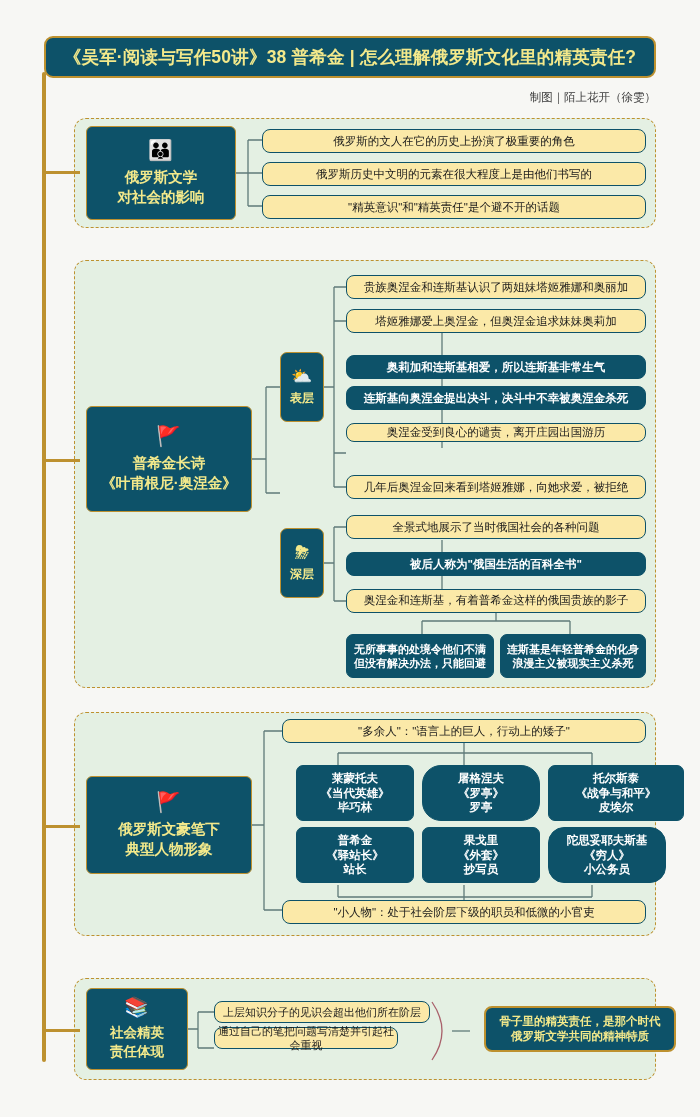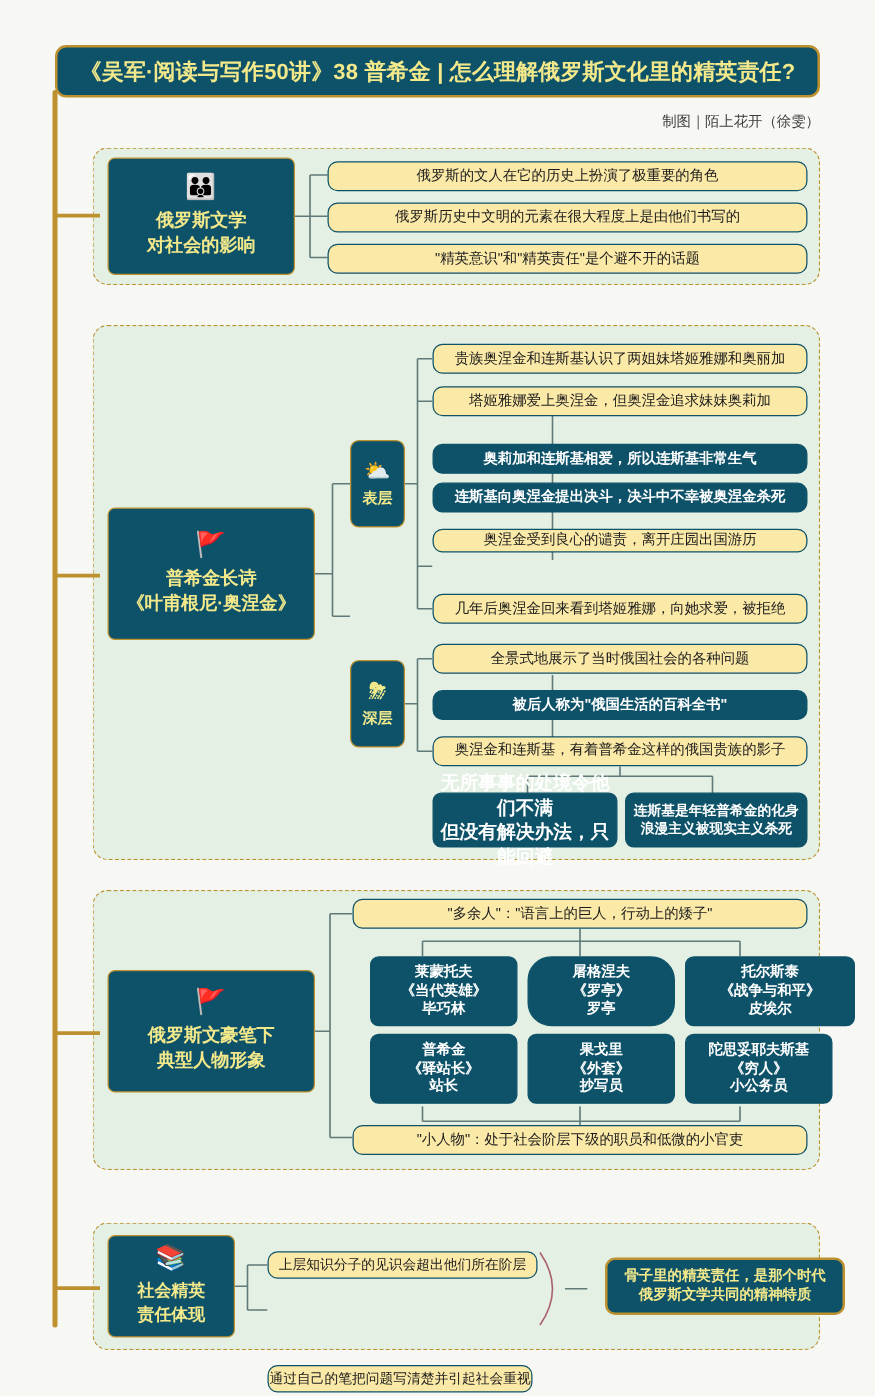--- a/index.html
+++ b/index.html
@@ -152,21 +152,21 @@
     <path d="M2,0 V52"></path>
   </svg>
 
   <div class="leaf yellow" style="left:346px;top:515px;width:300px;height:24px;">全景式地展示了当时俄国社会的各种问题</div>
   <div class="leaf teal" style="left:346px;top:552px;width:300px;height:24px;">被后人称为"俄国生活的百科全书"</div>
   <div class="leaf yellow" style="left:346px;top:589px;width:300px;height:24px;font-family:Liberation Mono, monospace;">奥涅金和连斯基，有着普希金这样的俄国贵族的影子</div>
 
   <svg class="conn" style="left:406px;top:613px;" width="180" height="22">
     <path d="M90,0 V8 M16,8 H164 M16,8 V22 M164,8 V22"></path>
   </svg>
-  <div class="leaf card" style="left:346px;top:634px;width:148px;height:44px;font-size:15px;">无所事事的处境令他们不满
+  <div class="leaf card" style="left:346px;top:634px;width:148px;height:44px;font-size:11px;">无所事事的处境令他们不满
 但没有解决办法，只能回避</div>
   <div class="leaf card" style="left:500px;top:634px;width:146px;height:44px;font-size:11px;">连斯基是年轻普希金的化身
 浪漫主义被现实主义杀死</div>
 
   <div class="section" style="left:74px;top:712px;width:582px;height:224px;"></div>
   <div class="trunk-branch" style="top:825px;width:36px;"></div>
 
   <div class="cat-node" style="left:86px;top:776px;width:166px;height:98px;">
     <span class="ico">🚩</span>
     <span class="lbl">俄罗斯文豪笔下
@@ -195,41 +195,41 @@
 罗亭</div>
   <div class="leaf card" style="left:548px;top:765px;width:136px;height:56px;">托尔斯泰
 《战争与和平》
 皮埃尔</div>
   <div class="leaf card" style="left:296px;top:827px;width:118px;height:56px;">普希金
 《驿站长》
 站长</div>
   <div class="leaf card" style="left:422px;top:827px;width:118px;height:56px;">果戈里
 《外套》
 抄写员</div>
-  <div class="leaf card" style="left:548px;top:827px;width:118px;height:56px;">陀思妥耶夫斯基
+  <div class="leaf card" style="left:548px;top:827px;width:118px;height:56px;border-radius:16px;">陀思妥耶夫斯基
 《穷人》
 小公务员</div>
 
   <div class="leaf yellow" style="left:282px;top:900px;width:364px;height:24px;">"小人物"：处于社会阶层下级的职员和低微的小官吏</div>
 
   <div class="section" style="left:74px;top:978px;width:582px;height:102px;"></div>
   <div class="trunk-branch" style="top:1029px;width:36px;"></div>
 
   <div class="cat-node" style="left:86px;top:988px;width:102px;height:82px;font-size:13.5px;">
     <span class="ico">📚</span>
     <span class="lbl">社会精英
 责任体现</span>
   </div>
 
   <svg class="conn" style="left:188px;top:1000px;" width="26" height="62">
     <path d="M0,29 H10 M10,12 V48 M10,12 H26 M10,48 H26"></path>
   </svg>
 
   <div class="leaf yellow" style="left:214px;top:1001px;width:216px;height:22px;font-size:11px;">上层知识分子的见识会超出他们所在阶层</div>
-  <div class="leaf yellow" style="left:214px;top:1092px;width:212px;height:22px;font-size:11px;">通过自己的笔把问题写清楚并引起社会重视</div>
+  <div class="leaf yellow" style="left:214px;top:1027px;width:184px;height:22px;font-size:11px;">通过自己的笔把问题写清楚并引起社会重视</div>
 
   <svg class="conn" style="left:430px;top:996px;" width="40" height="70">
     <path d="M2,6 Q22,35 2,64" style="stroke:#a9616b;"></path>
     <path d="M22,35 H40"></path>
   </svg>
 
   <div class="leaf callout" style="left:484px;top:1006px;width:192px;height:46px;font-size:11.5px;">骨子里的精英责任，是那个时代
 俄罗斯文学共同的精神特质</div>
 
 </div>

